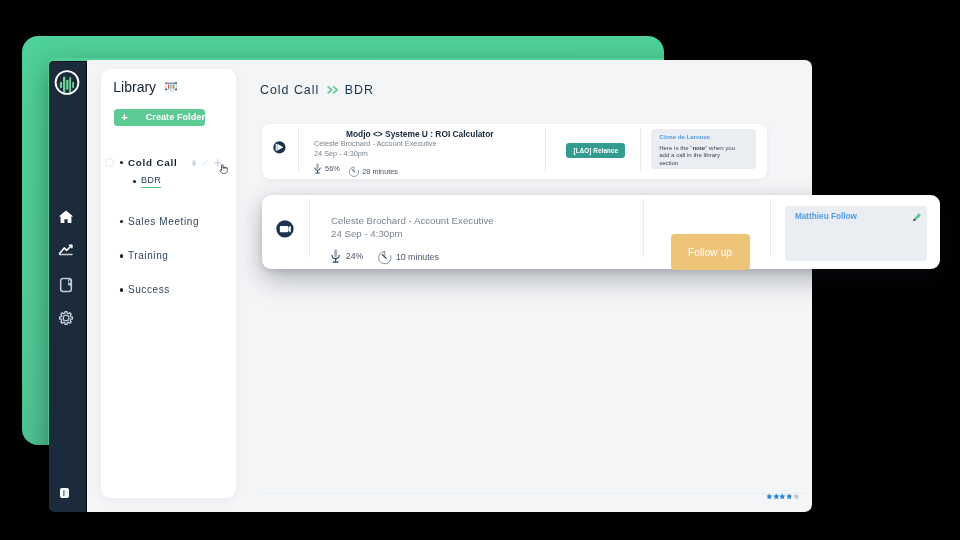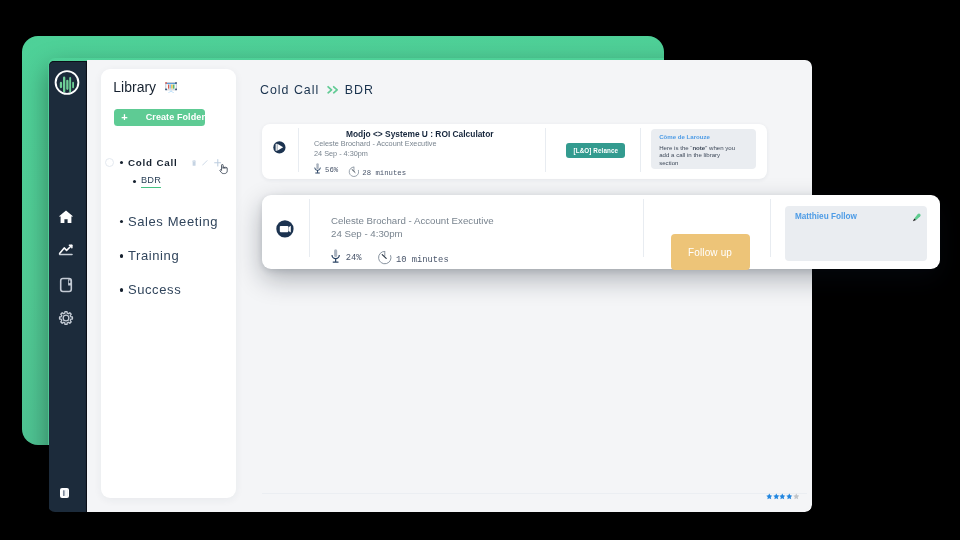--- a/index.html
+++ b/index.html
@@ -38,42 +38,42 @@
      background:#5ecb94; border-radius:3.5px; color:#fff; font-size:9px; font-weight:700;
      letter-spacing:.1px; }
   .create-plus { position:absolute; left:7.5px; top:2.6px; font-size:11px; font-weight:700; line-height:11px; }
   .create-lab { position:absolute; left:32px; top:3.7px; line-height:9px; white-space:nowrap; }
 
   .tree-row { position:absolute; left:0; width:100%; height:14px; display:flex; align-items:center; }
   .spinner { position:absolute; left:4.6px; top:2.5px; width:9px; height:9px;
      border:1.1px solid #e4e9f0; border-radius:50%; }
   .bul { width:3.1px; height:3.1px; border-radius:50%; background:#16212f;
      display:inline-block; flex:0 0 auto; }
-  .lbl { font-size:13px; color:#31455c; white-space:nowrap; letter-spacing:.61px; }
+  .lbl { font-size:10px; color:#31455c; white-space:nowrap; letter-spacing:.61px; }
   .lbl-b { font-weight:700; color:#16212f; font-size:9.8px; letter-spacing:.81px; }
   .lbl-sel { color:#2b4158; border-bottom:1.4px solid #45c283; padding-bottom:1.5px; font-size:9.2px; letter-spacing:.3px; }
   .actions { position:absolute; display:flex; gap:4.5px; align-items:center; }
 
   
   .main { position:absolute; left:38px; top:0; right:0; bottom:0; }
   .crumb { position:absolute; left:174px; top:23px; height:18px; font-size:12.4px; color:#19324d;
      letter-spacing:1.0px; }
   .crumb > span { position:absolute; top:0; line-height:18px; white-space:nowrap; }
 
   
   .card { position:absolute; background:#fff; }
   .card1 { left:176px; top:66px; width:505px; height:55px; border-radius:8px;
      box-shadow:0 1px 4px rgba(30,46,68,.07); }
   .card2 { left:213.5px; top:137.2px; width:678.5px; height:74.2px; border-radius:9px;
      box-shadow:0 10px 26px rgba(12,22,38,.30), 0 2px 6px rgba(12,22,38,.12); z-index:5; }
 
   .vdiv { position:absolute; background:#e8ecf1; width:1px; }
   .ctitle { position:absolute; color:#16263c; font-weight:700; white-space:nowrap;padding-left:32px; }
   .csub { position:absolute; color:#79848f; white-space:nowrap; }
-  .metric { position:absolute; display:flex; align-items:flex-end; color:#49556a; white-space:nowrap;font-family:Liberation Mono, monospace; }
+  .metric { position:absolute; display:flex; align-items:center; color:#49556a; white-space:nowrap; }
   .tag { position:absolute; background:#339b8f; color:#fff; font-weight:700; border-radius:3px;
      display:flex; align-items:center; justify-content:center; }
   .tag-orange { position:absolute; background:#edc478; color:#fff; border-radius:4px;
      display:flex; align-items:center; justify-content:center; }
   .note { position:absolute; background:#eaedf1; border-radius:4px; }
   .note-name { position:absolute; color:#4e9ce6; font-weight:700; white-space:nowrap; }
   .note-body { position:absolute; color:#3f4a5a; }
 
   .footrule { position:absolute; left:214.3px; top:435.1px; width:545px; height:1px; background:#ebeef2; }
   .stars { position:absolute; left:718.3px; top:435.3px; display:flex; gap:0px; z-index:2; }

